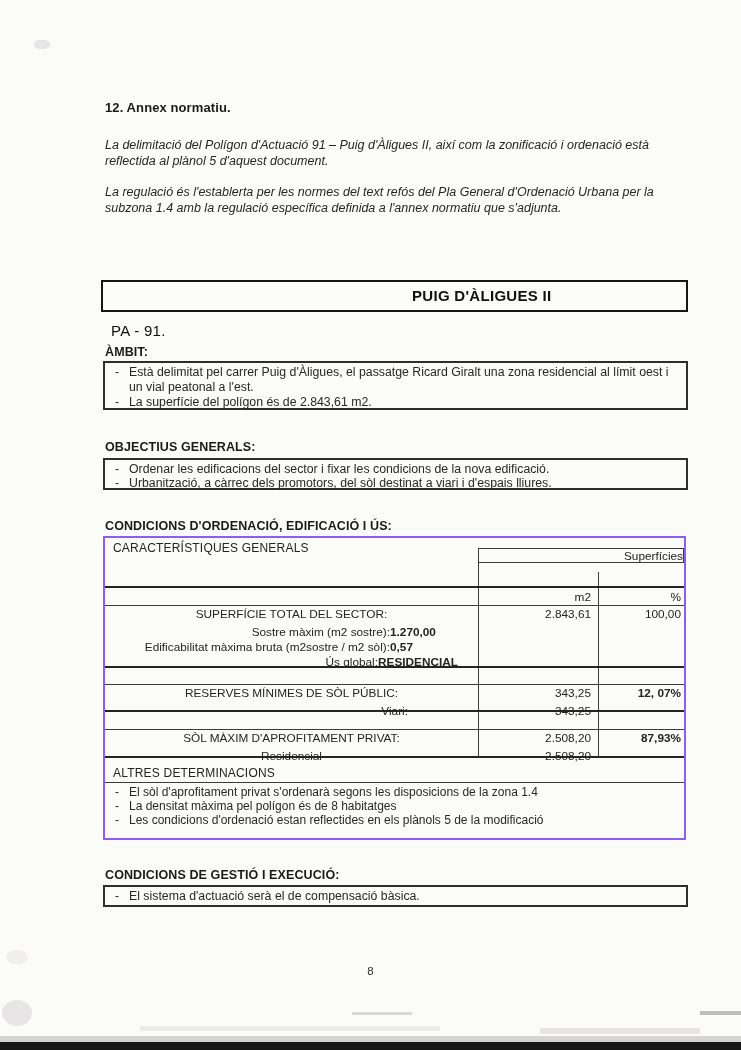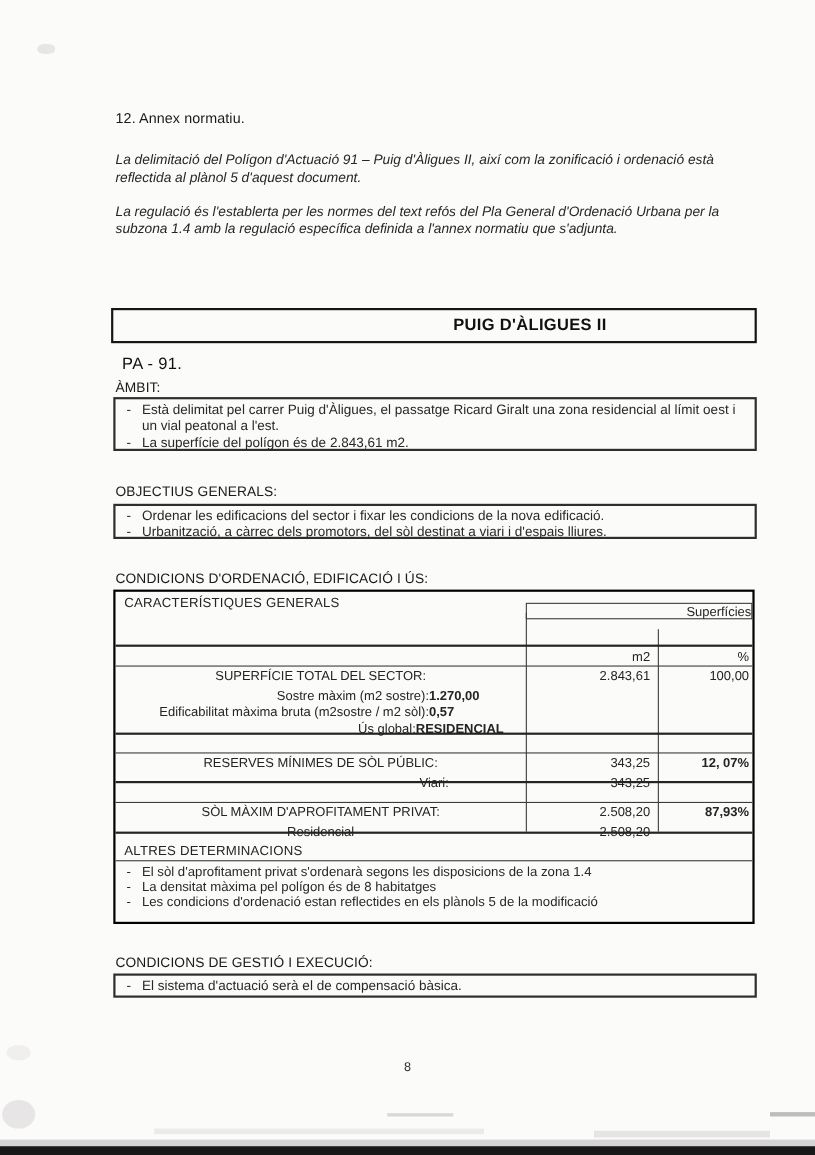--- a/index.html
+++ b/index.html
@@ -1,34 +1,34 @@
 <!DOCTYPE html>
 <html><head>
 <meta charset="utf-8">
 <style>
   * { margin:0; padding:0; box-sizing:border-box; }
   html,body { width:741px; height:1050px; }
   body {
     position:relative; background:#fbfbfa; overflow:hidden;
     font-family:"Liberation Sans", sans-serif; color:#262626;
   }
-  .sec-h { position:absolute; left:105px; font-size:12.5px; font-weight:normal; color:#1a1a1a; letter-spacing:.1px; white-space:nowrap; }
+  .sec-h { position:absolute; left:105px; font-size:12.5px; font-weight:bold; color:#1a1a1a; letter-spacing:.1px; white-space:nowrap; }
   .para { position:absolute; left:105px; width:585px; font-size:12.5px; line-height:16px; color:#262626;font-style:italic; }
   .box { position:absolute; left:103px; width:585px; border:2px solid #2e2e2e; background:transparent; }
   .li { display:flex; font-size:12.3px; line-height:15px; color:#282828; }
   .li .dash { flex:0 0 24px; text-align:center; }
   .li .txt { flex:1; padding-right:6px; }
 
   
   .title-box { position:absolute; left:101px; top:280px; width:587px; height:32px; border:2px solid #161616; }
   .title-code { position:absolute; left:8px; top:20px; font-size:15px; font-weight:normal; color:#111; letter-spacing:.3px;margin-top:20px; }
   .title-name { position:absolute; left:309px; top:5px; font-size:15px; font-weight:bold; color:#111; letter-spacing:.3px; white-space:nowrap; }
 
   
-  .gen-table { position:absolute; left:103px; top:536px; width:583px; height:304px; border:2px solid #000000; }
+  .gen-table { position:absolute; left:103px; top:536px; width:583px; height:304px; border:2px solid #8b5cf6; }
   .tcell { position:absolute; height:15px; line-height:15px; font-size:11.8px; color:#242424; white-space:nowrap;margin-top:18px; }
   .lblc { left:0; width:373px; text-align:center; }
   .lblr { left:0; width:373px; display:flex; justify-content:flex-end; }
   .lblr .val { flex:0 0 88px; text-align:left; padding-right:8px;font-weight:bold; }
   .m2c  { left:373px; width:120px; text-align:right; padding-right:7px; }
   .pctc { left:493px; width:86px; text-align:right; padding-right:3px; }
   .bold { font-weight:bold; }
   .hline { position:absolute; left:0; right:0; border-top:1px solid #3c3c3c; }
   .hline.hv { border-top:2px solid #242424; }
   .vline { position:absolute; width:0; border-left:1px solid #3c3c3c; }

